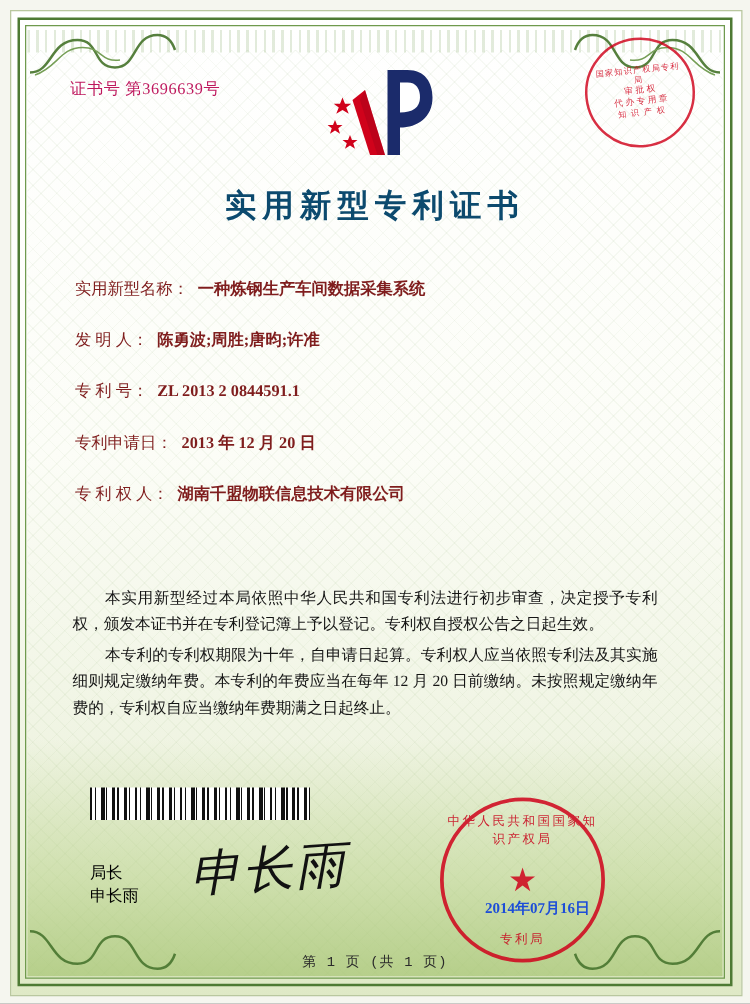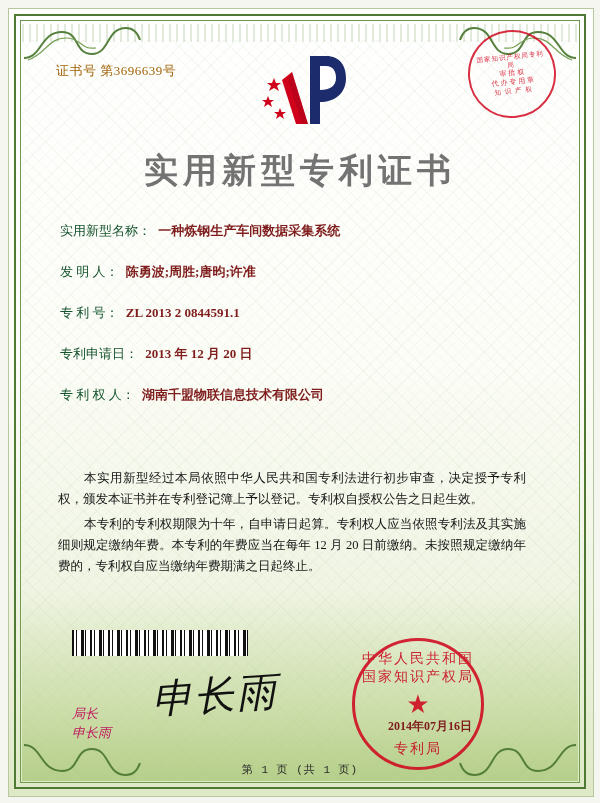--- a/index.html
+++ b/index.html
@@ -75,21 +75,21 @@
       repeating-linear-gradient(45deg, rgba(120,160,90,.06) 0 1px, rgba(255,255,255,0) 1px 9px),
       repeating-linear-gradient(-45deg, rgba(120,160,90,.06) 0 1px, rgba(255,255,255,0) 1px 9px);
     pointer-events: none;
   }
 
   
   .cert-no {
     position: absolute;
     left: 56px; top: 62px;
     font-size: 13px;
-    color: #a16207;
+    color: #be185d;
     letter-spacing: .5px;
   }
   .logo {
     position: absolute;
     left: 262px; top: 50px;
     width: 92px; height: 78px;
   }
   .red-seal-top {
     position: absolute;
     right: 44px; top: 30px;
@@ -109,42 +109,42 @@
   }
   .red-seal-top .inner {
     width: 72px;
   }
   .seal-arc { font-size: 6.5px; letter-spacing: 1px; }
 
   .title {
     position: absolute;
     left: 0; right: 0; top: 148px;
     text-align: center;
-    font-size: 34px;
+    font-size: 25px;
     font-weight: bold;
     letter-spacing: 5px;
-    color: #737373;
+    color: #0c4a6e;
     font-family: Liberation Serif, serif;
   }
 
   
   .fields {
     position: absolute;
     left: 60px; top: 222px;
     width: 480px;
   }
   .field-row {
     font-size: 13px;
     color: #1a1a1a;
     margin-bottom: 23px;
     white-space: nowrap;
   }
   .field-label {
     display: inline-block;
-    color: #14532d;
+    color: #7f1d1d;
   }
   .field-value {
     display: inline-block;
     margin-left: 4px;
     font-weight: bold;
     color: #7f1d1d;
   }
 
   
   .body-text {
@@ -168,25 +168,24 @@
     width: 176px; height: 26px;
     background:
       repeating-linear-gradient(90deg,
         #111 0 2px, #fff 2px 4px, #111 4px 5px, #fff 5px 9px,
         #111 9px 12px, #fff 12px 13px, #111 13px 14px, #fff 14px 18px);
   }
 
   
   .sig-label {
     position: absolute;
-    left: 72px; top: 704px;
+    left: 72px; top: 688px;
     font-size: 13px;
     line-height: 19px;
-    color: #be185d;
-    font-style: italic;
+    color: #000000;
   }
   .sig-script {
     position: absolute;
     left: 152px; top: 668px;
     font-size: 40px;
     color: #111;
     font-family: "Liberation Serif", serif;
     font-style: italic;
     transform: rotate(-4deg);
     letter-spacing: 2px;
@@ -208,30 +207,30 @@
     transform: translate(-50%,-50%);
     font-size: 26px;
     color: #d0021b;
   }
   .big-seal .arc-top,
   .big-seal .arc-bottom {
     position: absolute;
     left: 0; width: 100%;
     text-align: center;
     font-family: "Liberation Sans", sans-serif;
-    font-size: 14px;
+    font-size: 10px;
     letter-spacing: 2px;
   }
   .big-seal .arc-top { top: 9px; }
   .big-seal .arc-bottom { bottom: 9px; }
   .seal-date {
     position: absolute;
     left: 388px; top: 718px;
     font-size: 12px;
-    color: #7f1d1d;
+    color: #1d4ed8;
     font-weight: bold;
   }
 
   
   .footer {
     position: absolute;
     left: 0; right: 0; bottom: 26px;
     text-align: center;
     font-size: 11px;
     color: #2a2a2a;

